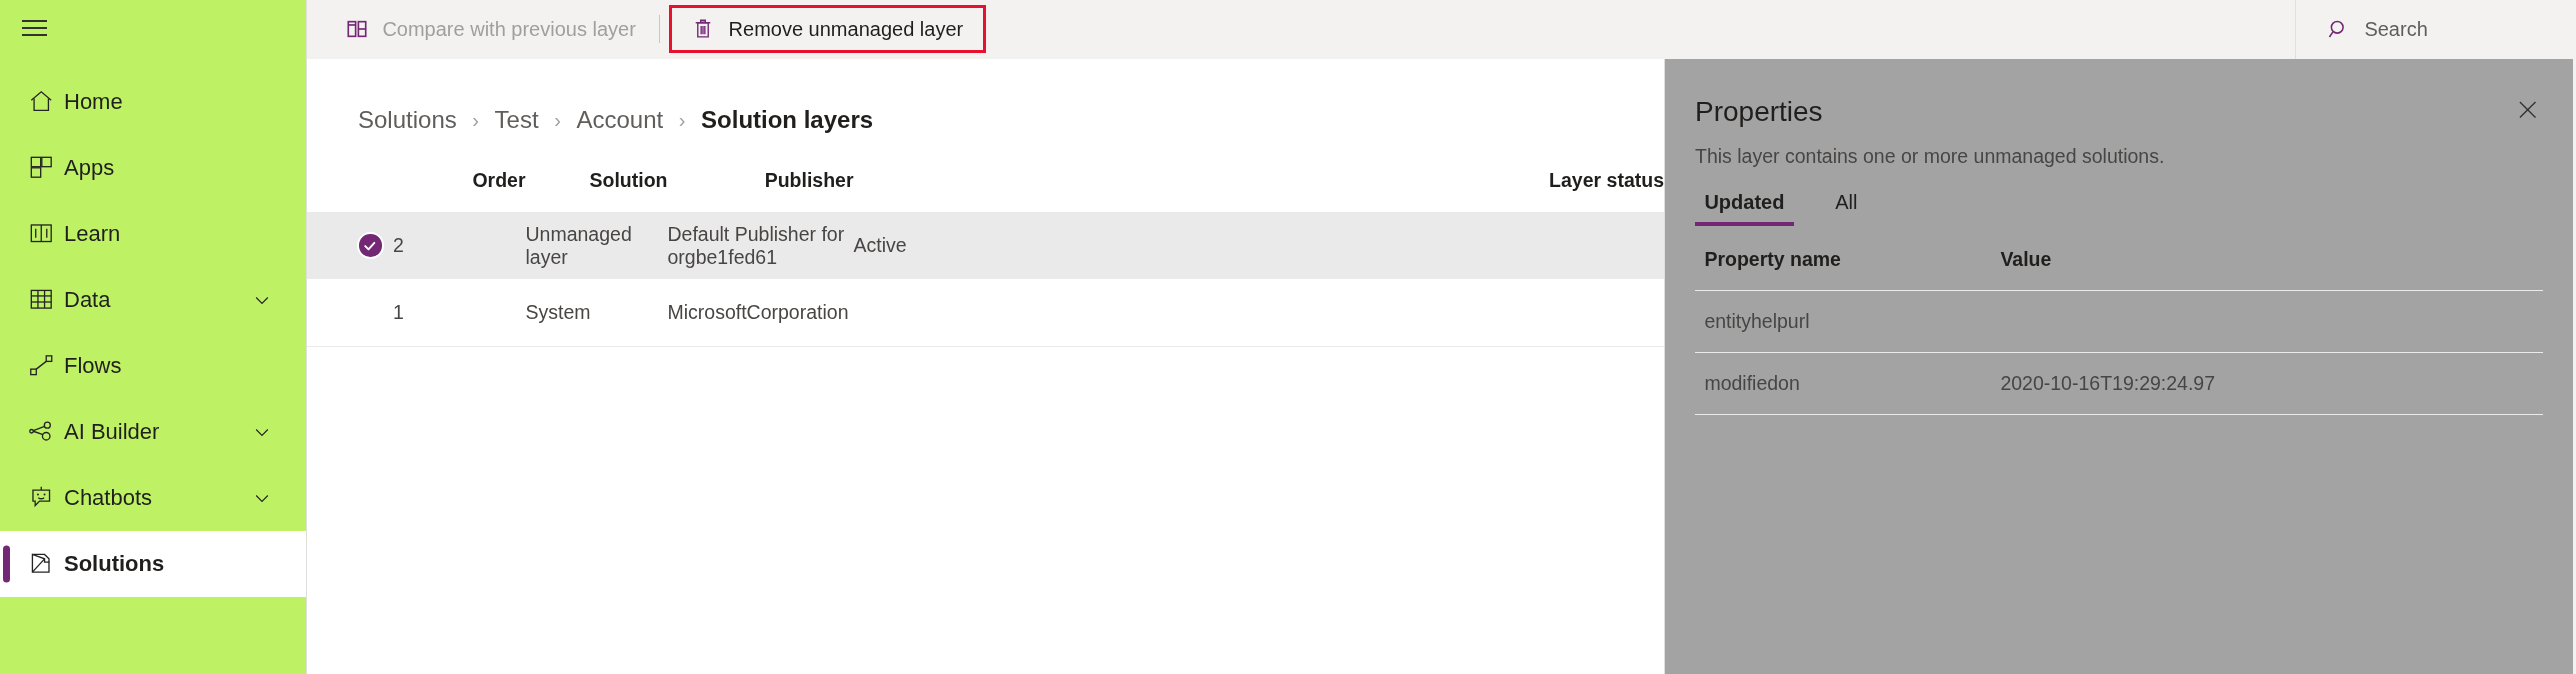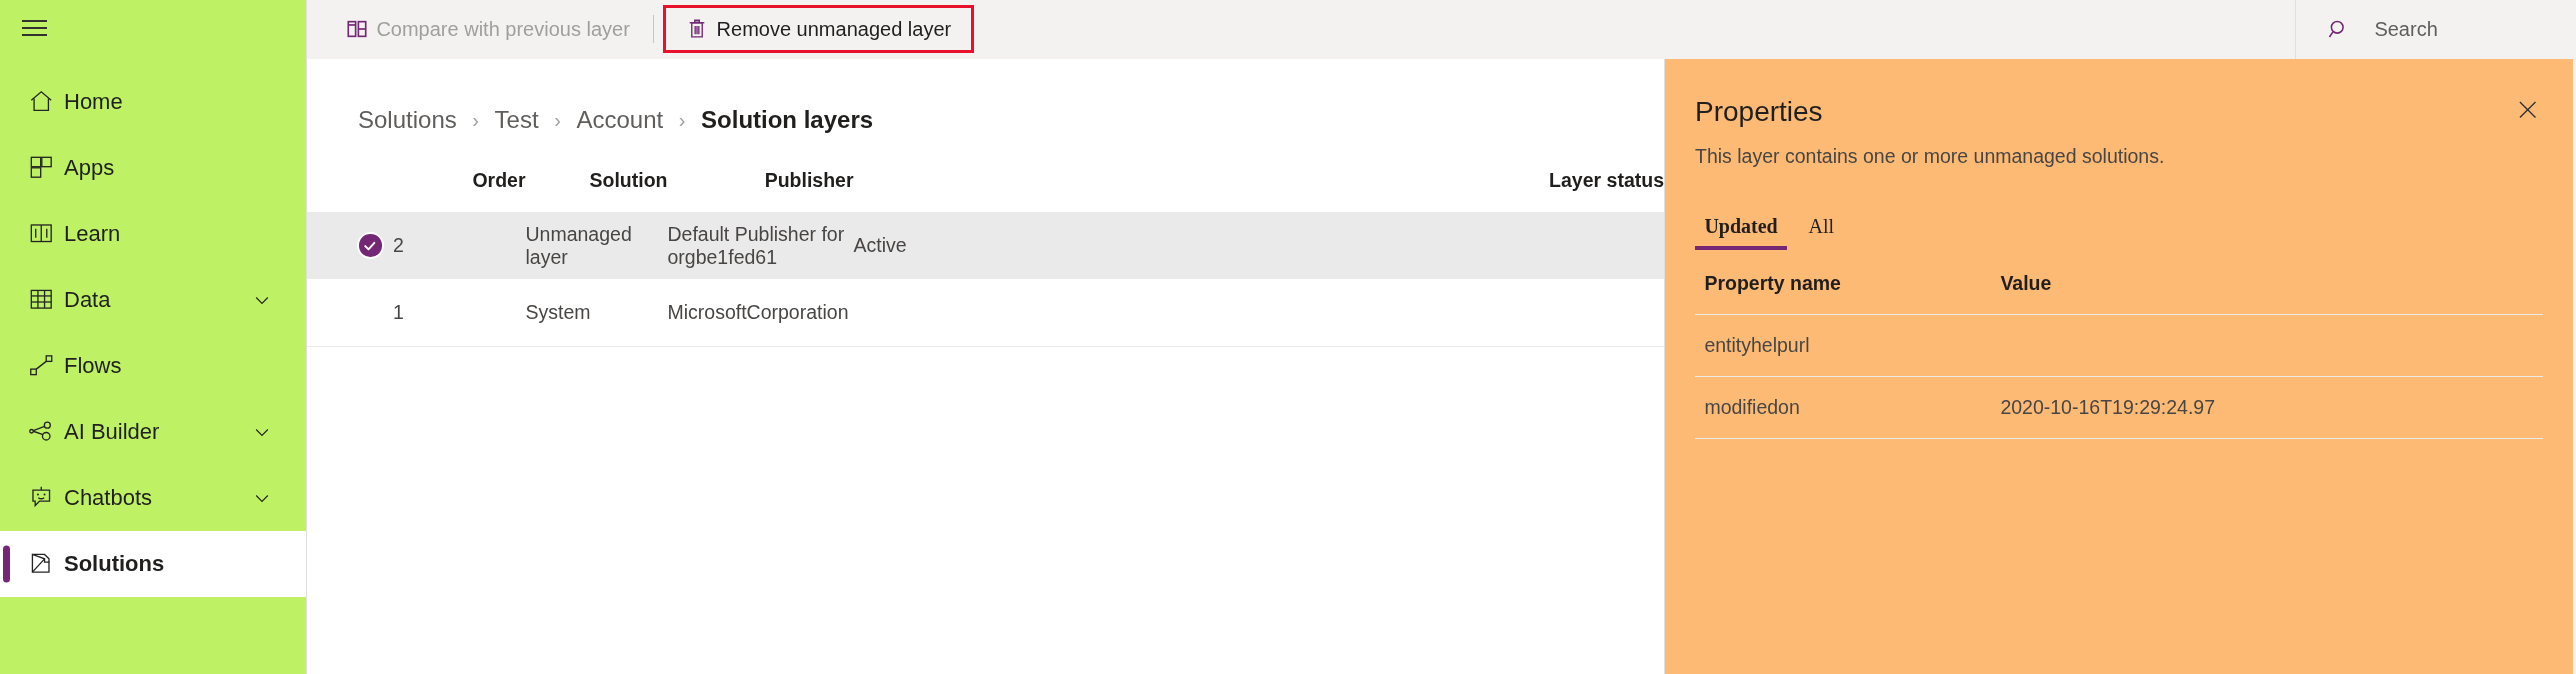--- a/index.html
+++ b/index.html
@@ -98,21 +98,21 @@
     flex: 0 0 59px;
     background: #f3f2f1;
     display: flex;
     align-items: center;
     position: relative;
     border-bottom: 0.8px solid #f3f2f1;
   }
   .cmd-btn {
     display: flex;
     align-items: center;
-    gap: 7px;
+    gap: 13px;
     height: 50px;
     padding: 0 17px;
     cursor: pointer;
     font-size: 20px;
     color: #201f1e;
     white-space: nowrap;
   }
   .cmd-btn.disabled { color: #a19f9d; cursor: default; }
   .cmd-btn .cico { width: 23.4px; height: 23.4px; display:flex; align-items:center; color: #742774; flex: 0 0 23.4px;}
   .cmd-first { margin-left: 22px; }
@@ -128,21 +128,21 @@
     margin-left: 3.1px;
   }
   .search-wrap {
     position: absolute;
     right: 0; top: 0;
     height: 59px;
     width: 281px;
     border-left: 0.8px solid #e1dfdd;
     display: flex;
     align-items: center;
-    gap: 24px;
+    gap: 14px;
     padding-left: 31px;
     cursor: text;
   }
   .search-wrap .sico { width: 23.4px; height: 23.4px; color: #742774; flex:0 0 23.4px;}
   .search-wrap .sph { font-size: 20px; color: #605e5c; }
 
   
   .body-row {
     flex: 1 1 auto;
     display: flex;
@@ -198,21 +198,21 @@
     display: flex; align-items: center; justify-content: center;
     cursor: pointer;
   }
   .check-circle svg { width: 15.6px; height: 15.6px; }
   .cell-pad-order { padding-left: 9.4px !important; }
 
   
   .props {
     flex: 0 0 909px;
     width: 909px;
-    background: #fdba74;
+    background: #a3a3a3;
     border-left: 1.6px solid #e1dfdd;
     padding: 31px 30px 0 30px;
     position: relative;
   }
   .props-title {
     font-size: 28px;
     color: #201f1e;
     font-weight: normal;
     margin-top: 6.2px;
   }
@@ -224,23 +224,22 @@
   .props-close {
     position: absolute;
     top: 34px; right: 28px;
     width: 34px; height: 34px;
     display: flex; align-items: center; justify-content: center;
     cursor: pointer;
     color: #323130;
   }
   .tabs {
     display: flex;
-    gap: 12px;
-    margin-top: 42px;
-    font-family: Liberation Serif, serif;
+    gap: 32px;
+    margin-top: 18px;
   }
   .tab {
     font-size: 20px;
     color: #201f1e;
     padding: 4.7px 9.4px 12.5px 9.4px;
     cursor: pointer;
     position: relative;
   }
   .tab.active { font-weight: bold; }
   .tab.active::after {

